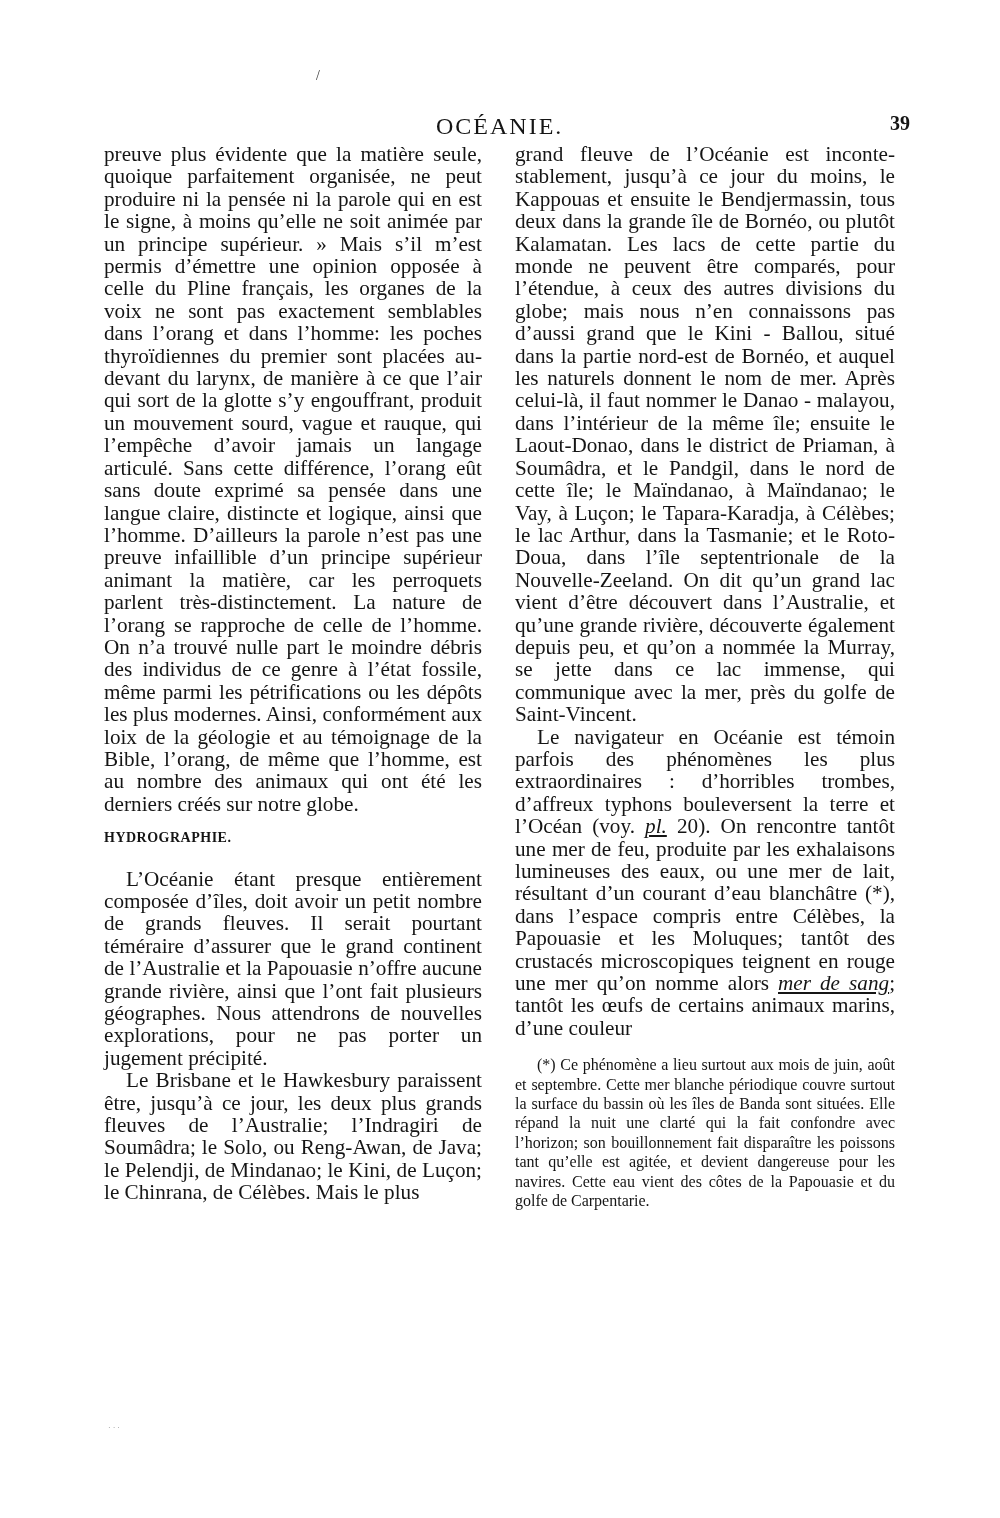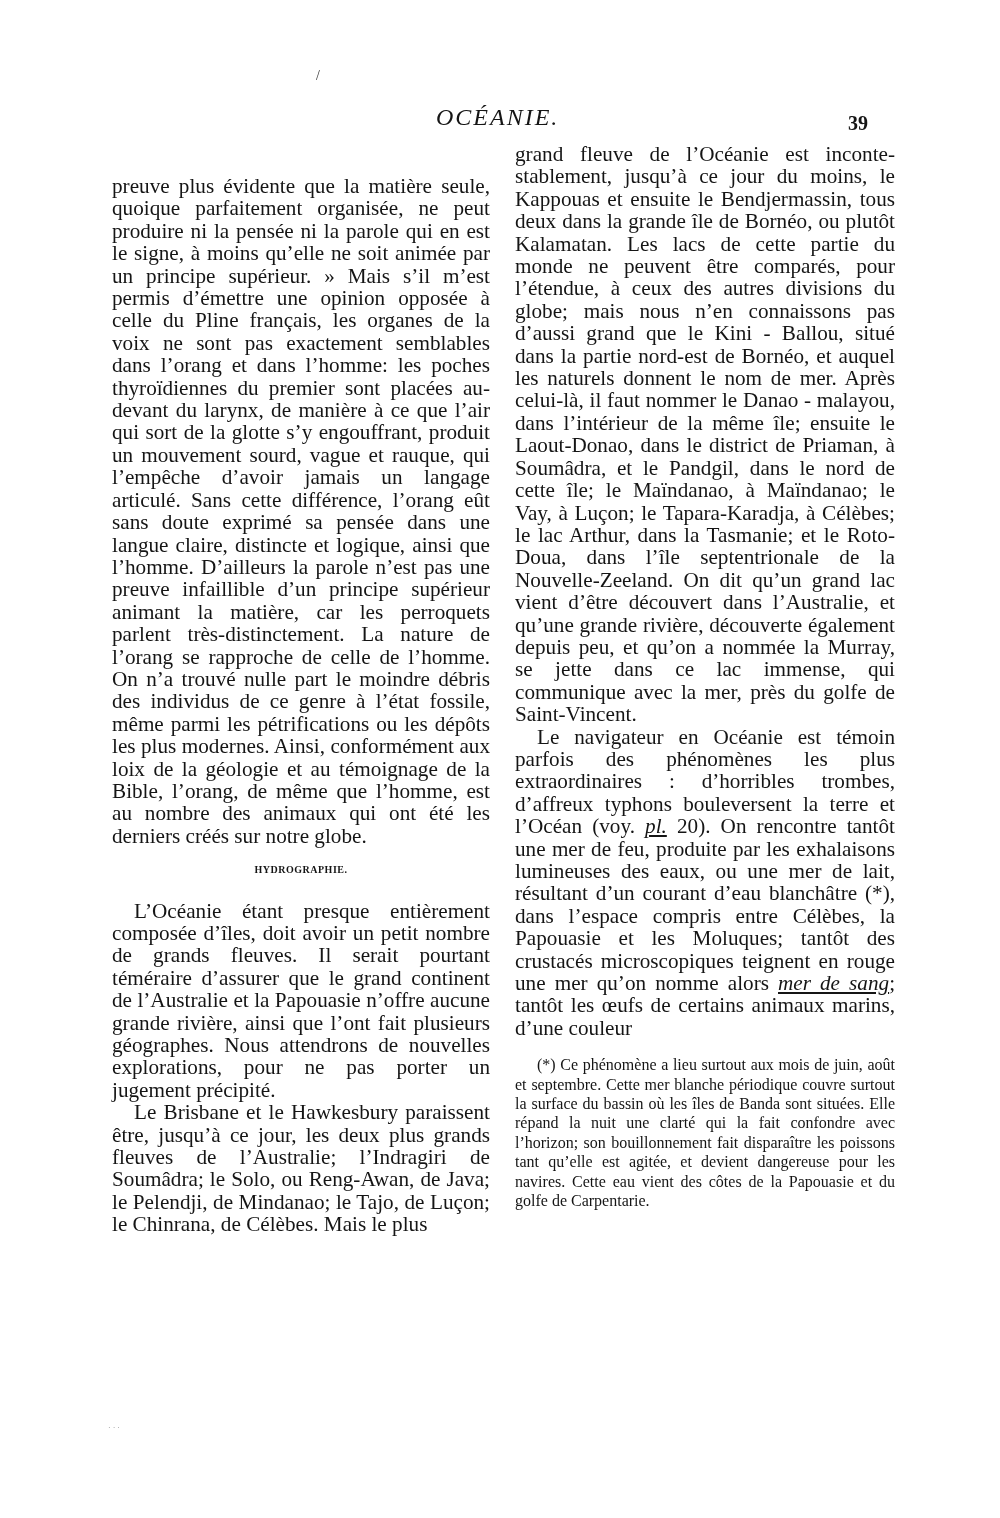--- a/index.html
+++ b/index.html
@@ -34,50 +34,49 @@
       width: 1000px;
       top: 104px;
       text-align: center;
       font-size: 24px;
       letter-spacing: 2px;
       padding-left: 0;
     }
     .running-head span.title {
       position: absolute;
       left: 436px;
-      top: 0;
-      font-style: italic;
+      top: 9px;
     }
     .page-number {
       position: absolute;
-      left: 848px;
+      left: 890px;
       top: 112px;
       font-size: 20px;
       font-weight: bold;
     }
     .column {
       position: absolute;
       top: 143px;
       width: 378px;
       font-size: 21.2px;
       line-height: 22.4px;
       text-align: justify;
       hyphens: manual;
     }
-    .col-left { left: 112px; margin-top: 32px; }
+    .col-left { left: 104px; }
     .col-right { left: 515px; width: 380px; }
     .column p {
       margin: 0;
     }
     .column p.indent {
       text-indent: 22px;
     }
     .section-heading {
-      text-align: center;
-      font-size: 10px;
+      text-align: left;
+      font-size: 14px;
       font-weight: bold;
       letter-spacing: 0.5px;
       margin: 12px 0 18px 0 !important;
     }
     .footnote {
       margin-top: 16px !important;
       font-size: 16px;
       line-height: 19.4px;
       text-indent: 22px;
     }
@@ -99,21 +98,21 @@
 
   <div class="running-head">
     <span class="title">OCÉANIE.</span>
   </div>
   <div class="page-number">39</div>
 
   <div class="column col-left">
     <p>preuve plus évidente que la matière seule, quoique parfaitement organisée, ne peut produire ni la pensée ni la parole qui en est le signe, à moins qu’elle ne soit animée par un principe supérieur. » Mais s’il m’est permis d’émettre une opinion opposée à celle du Pline français, les organes de la voix ne sont pas exactement sembla­bles dans l’orang et dans l’homme: les poches thyroïdiennes du premier sont placées au-devant du larynx, de manière à ce que l’air qui sort de la glotte s’y engouffrant, produit un mouvement sourd, vague et rauque, qui l’empêche d’avoir jamais un lan­gage articulé. Sans cette différence, l’orang eût sans doute exprimé sa pen­sée dans une langue claire, distincte et logique, ainsi que l’homme. D’ail­leurs la parole n’est pas une preuve infaillible d’un principe supérieur ani­mant la matière, car les perroquets parlent très-distinctement. La nature de l’orang se rapproche de celle de l’homme. On n’a trouvé nulle part le moindre débris des individus de ce genre à l’état fossile, même parmi les pétrifications ou les dépôts les plus modernes. Ainsi, conformément aux loix de la géologie et au témoignage de la Bible, l’orang, de même que l’homme, est au nombre des animaux qui ont été les derniers créés sur notre globe.</p>
     <p class="section-heading">HYDROGRAPHIE.</p>
     <p class="indent">L’Océanie étant presque entièrement composée d’îles, doit avoir un petit nombre de grands fleuves. Il serait pourtant téméraire d’assurer que le grand continent de l’Australie et la Papouasie n’offre aucune grande ri­vière, ainsi que l’ont fait plusieurs géographes. Nous attendrons de nou­velles explorations, pour ne pas por­ter un jugement précipité.</p>
-    <p class="indent">Le Brisbane et le Hawkesbury pa­raissent être, jusqu’à ce jour, les deux plus grands fleuves de l’Austra­lie; l’Indragiri de Soumâdra; le Solo, ou Reng-Awan, de Java; le Pelendji, de Mindanao; le Tajo, de Luçon; le Chinrana, de Célèbes. Mais le plus</p>
+    <p class="indent">Le Brisbane et le Hawkesbury pa­raissent être, jusqu’à ce jour, les deux plus grands fleuves de l’Austra­lie; l’Indragiri de Soumâdra; le Solo, ou Reng-Awan, de Java; le Pelendji, de Mindanao; le Kini, de Luçon; le Chinrana, de Célèbes. Mais le plus</p>
   </div>
 
   <div class="column col-right">
     <p>grand fleuve de l’Océanie est inconte­stablement, jusqu’à ce jour du moins, le Kappouas et ensuite le Bendjermas­sin, tous deux dans la grande île de Bornéo, ou plutôt Kalamatan. Les lacs de cette partie du monde ne peu­vent être comparés, pour l’étendue, à ceux des autres divisions du globe; mais nous n’en connaissons pas d’aussi grand que le Kini - Ballou, situé dans la partie nord-est de Bornéo, et auquel les naturels donnent le nom de mer. Après celui-là, il faut nommer le Danao - malayou, dans l’intérieur de la même île; ensuite le Laout-Donao, dans le district de Priaman, à Soumâdra, et le Pandgil, dans le nord de cette île; le Maïndanao, à Maïn­danao; le Vay, à Luçon; le Tapara-Karadja, à Célèbes; le lac Arthur, dans la Tasmanie; et le Roto-Doua, dans l’île septentrionale de la Nouvelle-Zeeland. On dit qu’un grand lac vient d’être découvert dans l’Australie, et qu’une grande rivière, découverte éga­lement depuis peu, et qu’on a nommée la Murray, se jette dans ce lac im­mense, qui communique avec la mer, près du golfe de Saint-Vincent.</p>
     <p class="indent"><span>Le navigateur en Océanie est té­moin parfois des phénomènes les plus extraordinaires : d’horribles trombes, d’affreux typhons bouleversent la ter­re et l’Océan (voy. </span><em>pl.</em><span> 20). On rencon­tre tantôt une mer de feu, produite par les exhalaisons lumineuses des eaux, ou une mer de lait, résultant d’un courant d’eau blanchâtre (*), dans l’espace compris entre Célèbes, la Papouasie et les Moluques; tantôt des crustacés microscopiques teignent en rouge une mer qu’on nomme alors </span><em>mer de sang</em><span>; tantôt les œufs de cer­tains animaux marins, d’une couleur</span></p>
     <p class="footnote">(*) Ce phénomène a lieu surtout aux mois de juin, août et septembre. Cette mer blan­che périodique couvre surtout la surface du bassin où les îles de Banda sont situées. Elle répand la nuit une clarté qui la fait confondre avec l’horizon; son bouillonne­ment fait disparaître les poissons tant qu’elle est agitée, et devient dangereuse pour les navires. Cette eau vient des côtes de la Pa­pouasie et du golfe de Carpentarie.</p>
   </div>
 
   <div class="bottom-mark">· · ·</div>
 

